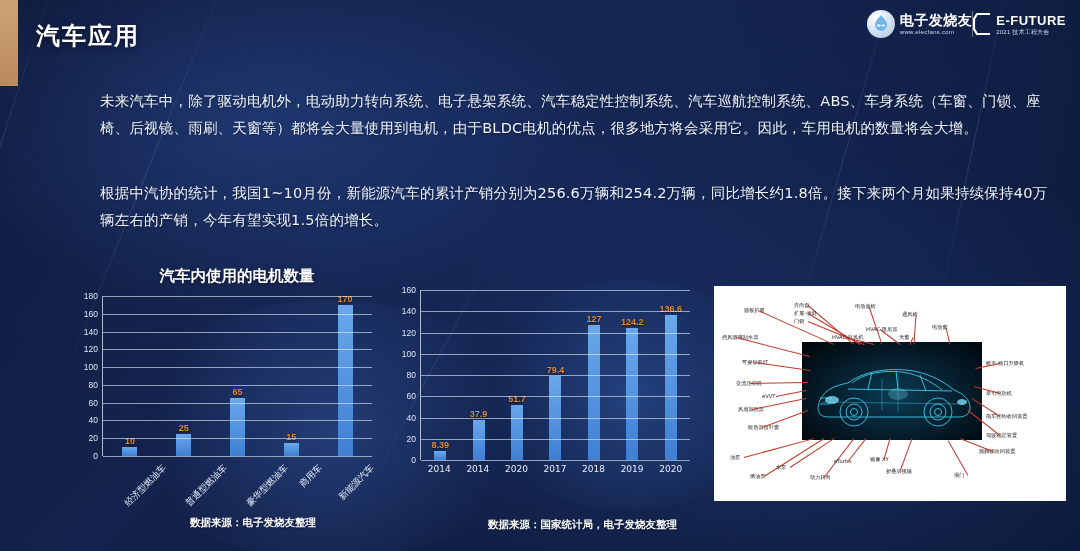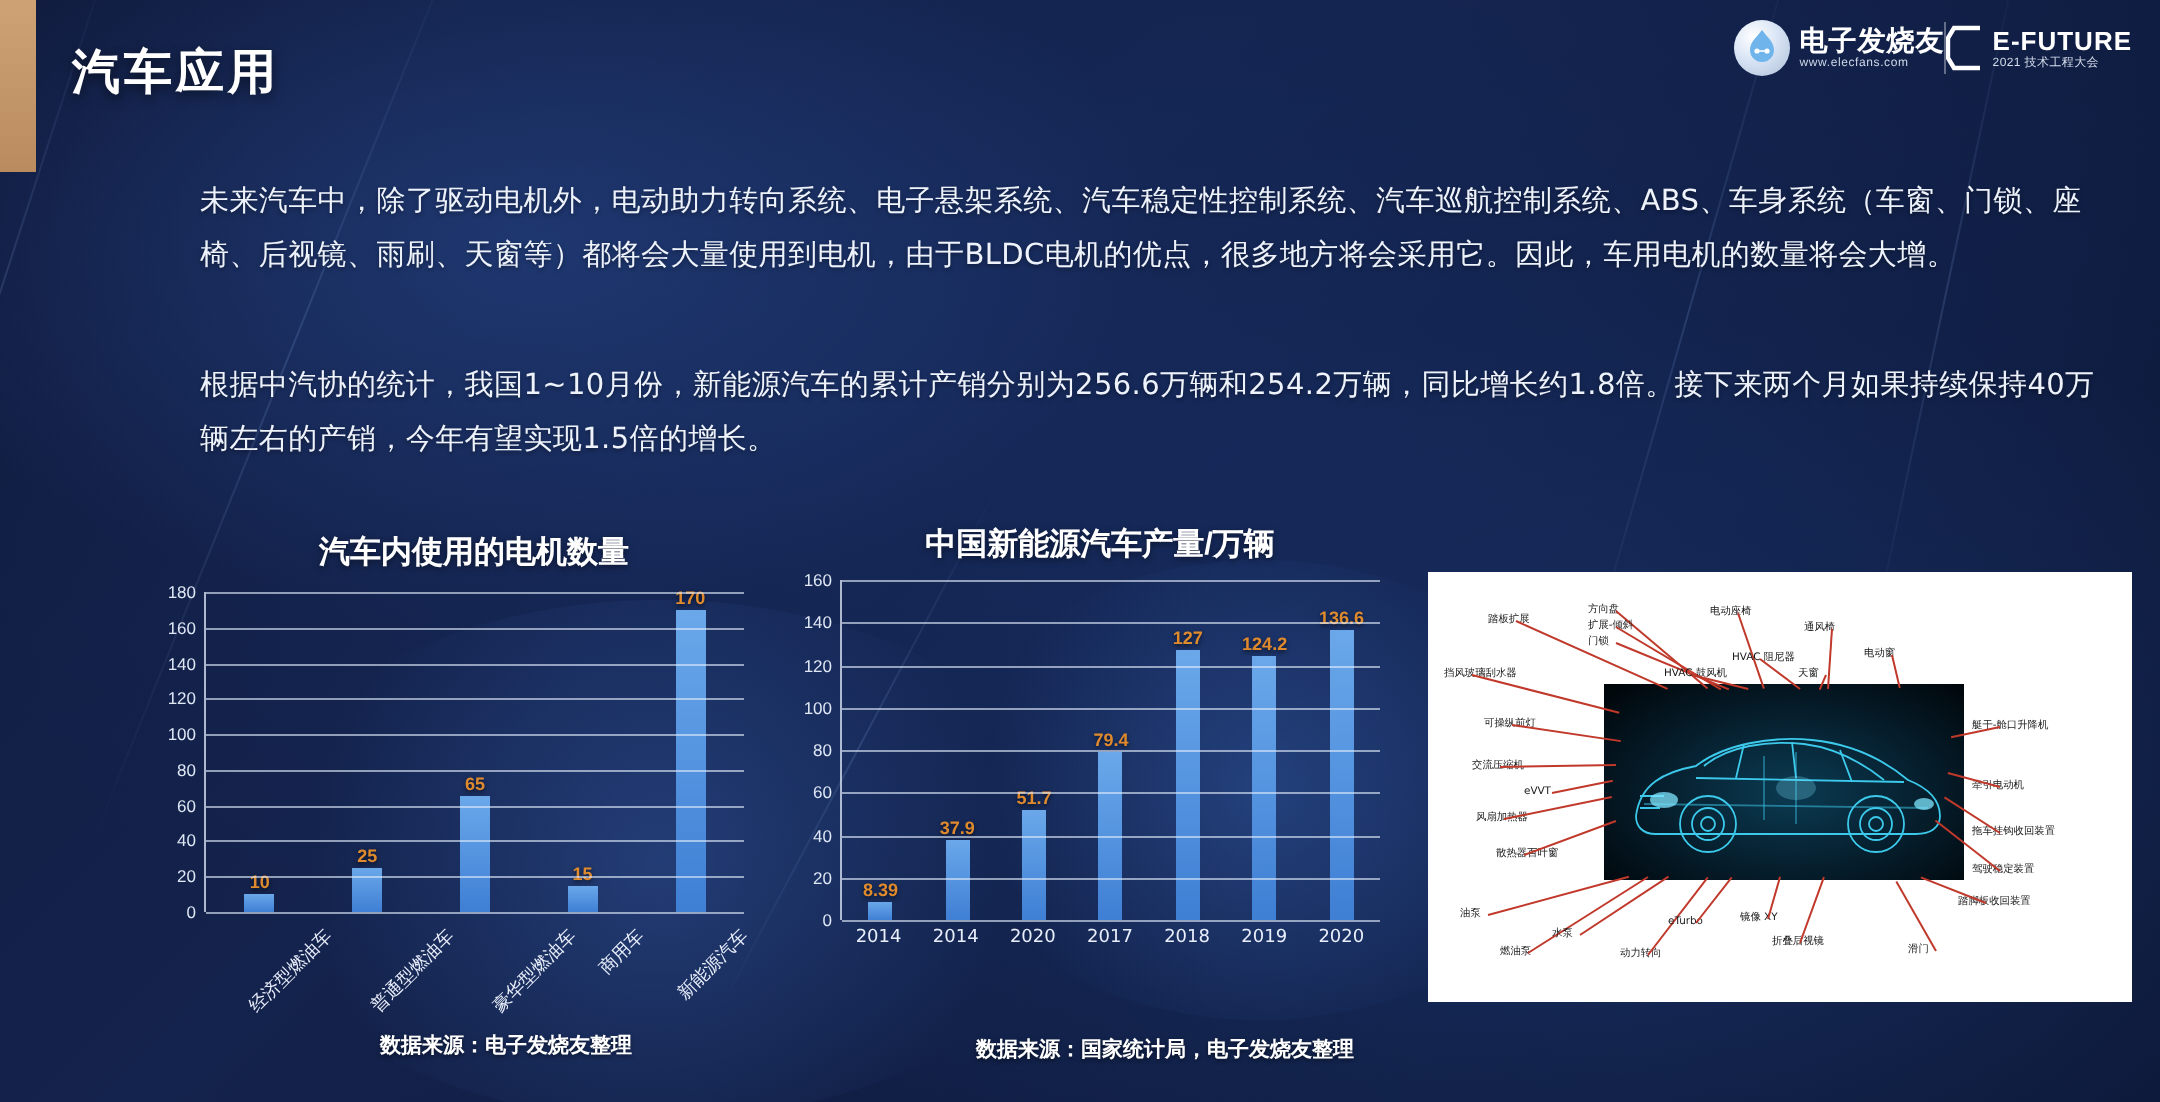--- a/index.html
+++ b/index.html
@@ -200,21 +200,20 @@
         <div class="xlab rot">经济型燃油车</div>
         <div class="xlab rot">普通型燃油车</div>
         <div class="xlab rot">豪华型燃油车</div>
         <div class="xlab rot">商用车</div>
         <div class="xlab rot">新能源汽车</div>
       </div>
   </div>
   <div class="source" style="left:190px;top:516px;">数据来源：电子发烧友整理</div>
 
   <div class="chart-block" id="chart2" style="left:390px;top:262px;width:320px;height:210px;">
-    <div class="chart-title">中国新能源汽车产量/万辆</div>
     <div class="plot" id="plot2" style="position:absolute;left:0;top:28px;width:300px;height:170px;">
       <div class="yaxis">
           <div class="ytick" style="top: 170px;">0</div>
           <div class="ytick" style="top: 148.75px;">20</div>
           <div class="ytick" style="top: 127.5px;">40</div>
           <div class="ytick" style="top: 106.25px;">60</div>
           <div class="ytick" style="top: 85px;">80</div>
           <div class="ytick" style="top: 63.75px;">100</div>
           <div class="ytick" style="top: 42.5px;">120</div>
           <div class="ytick" style="top: 21.25px;">140</div>

